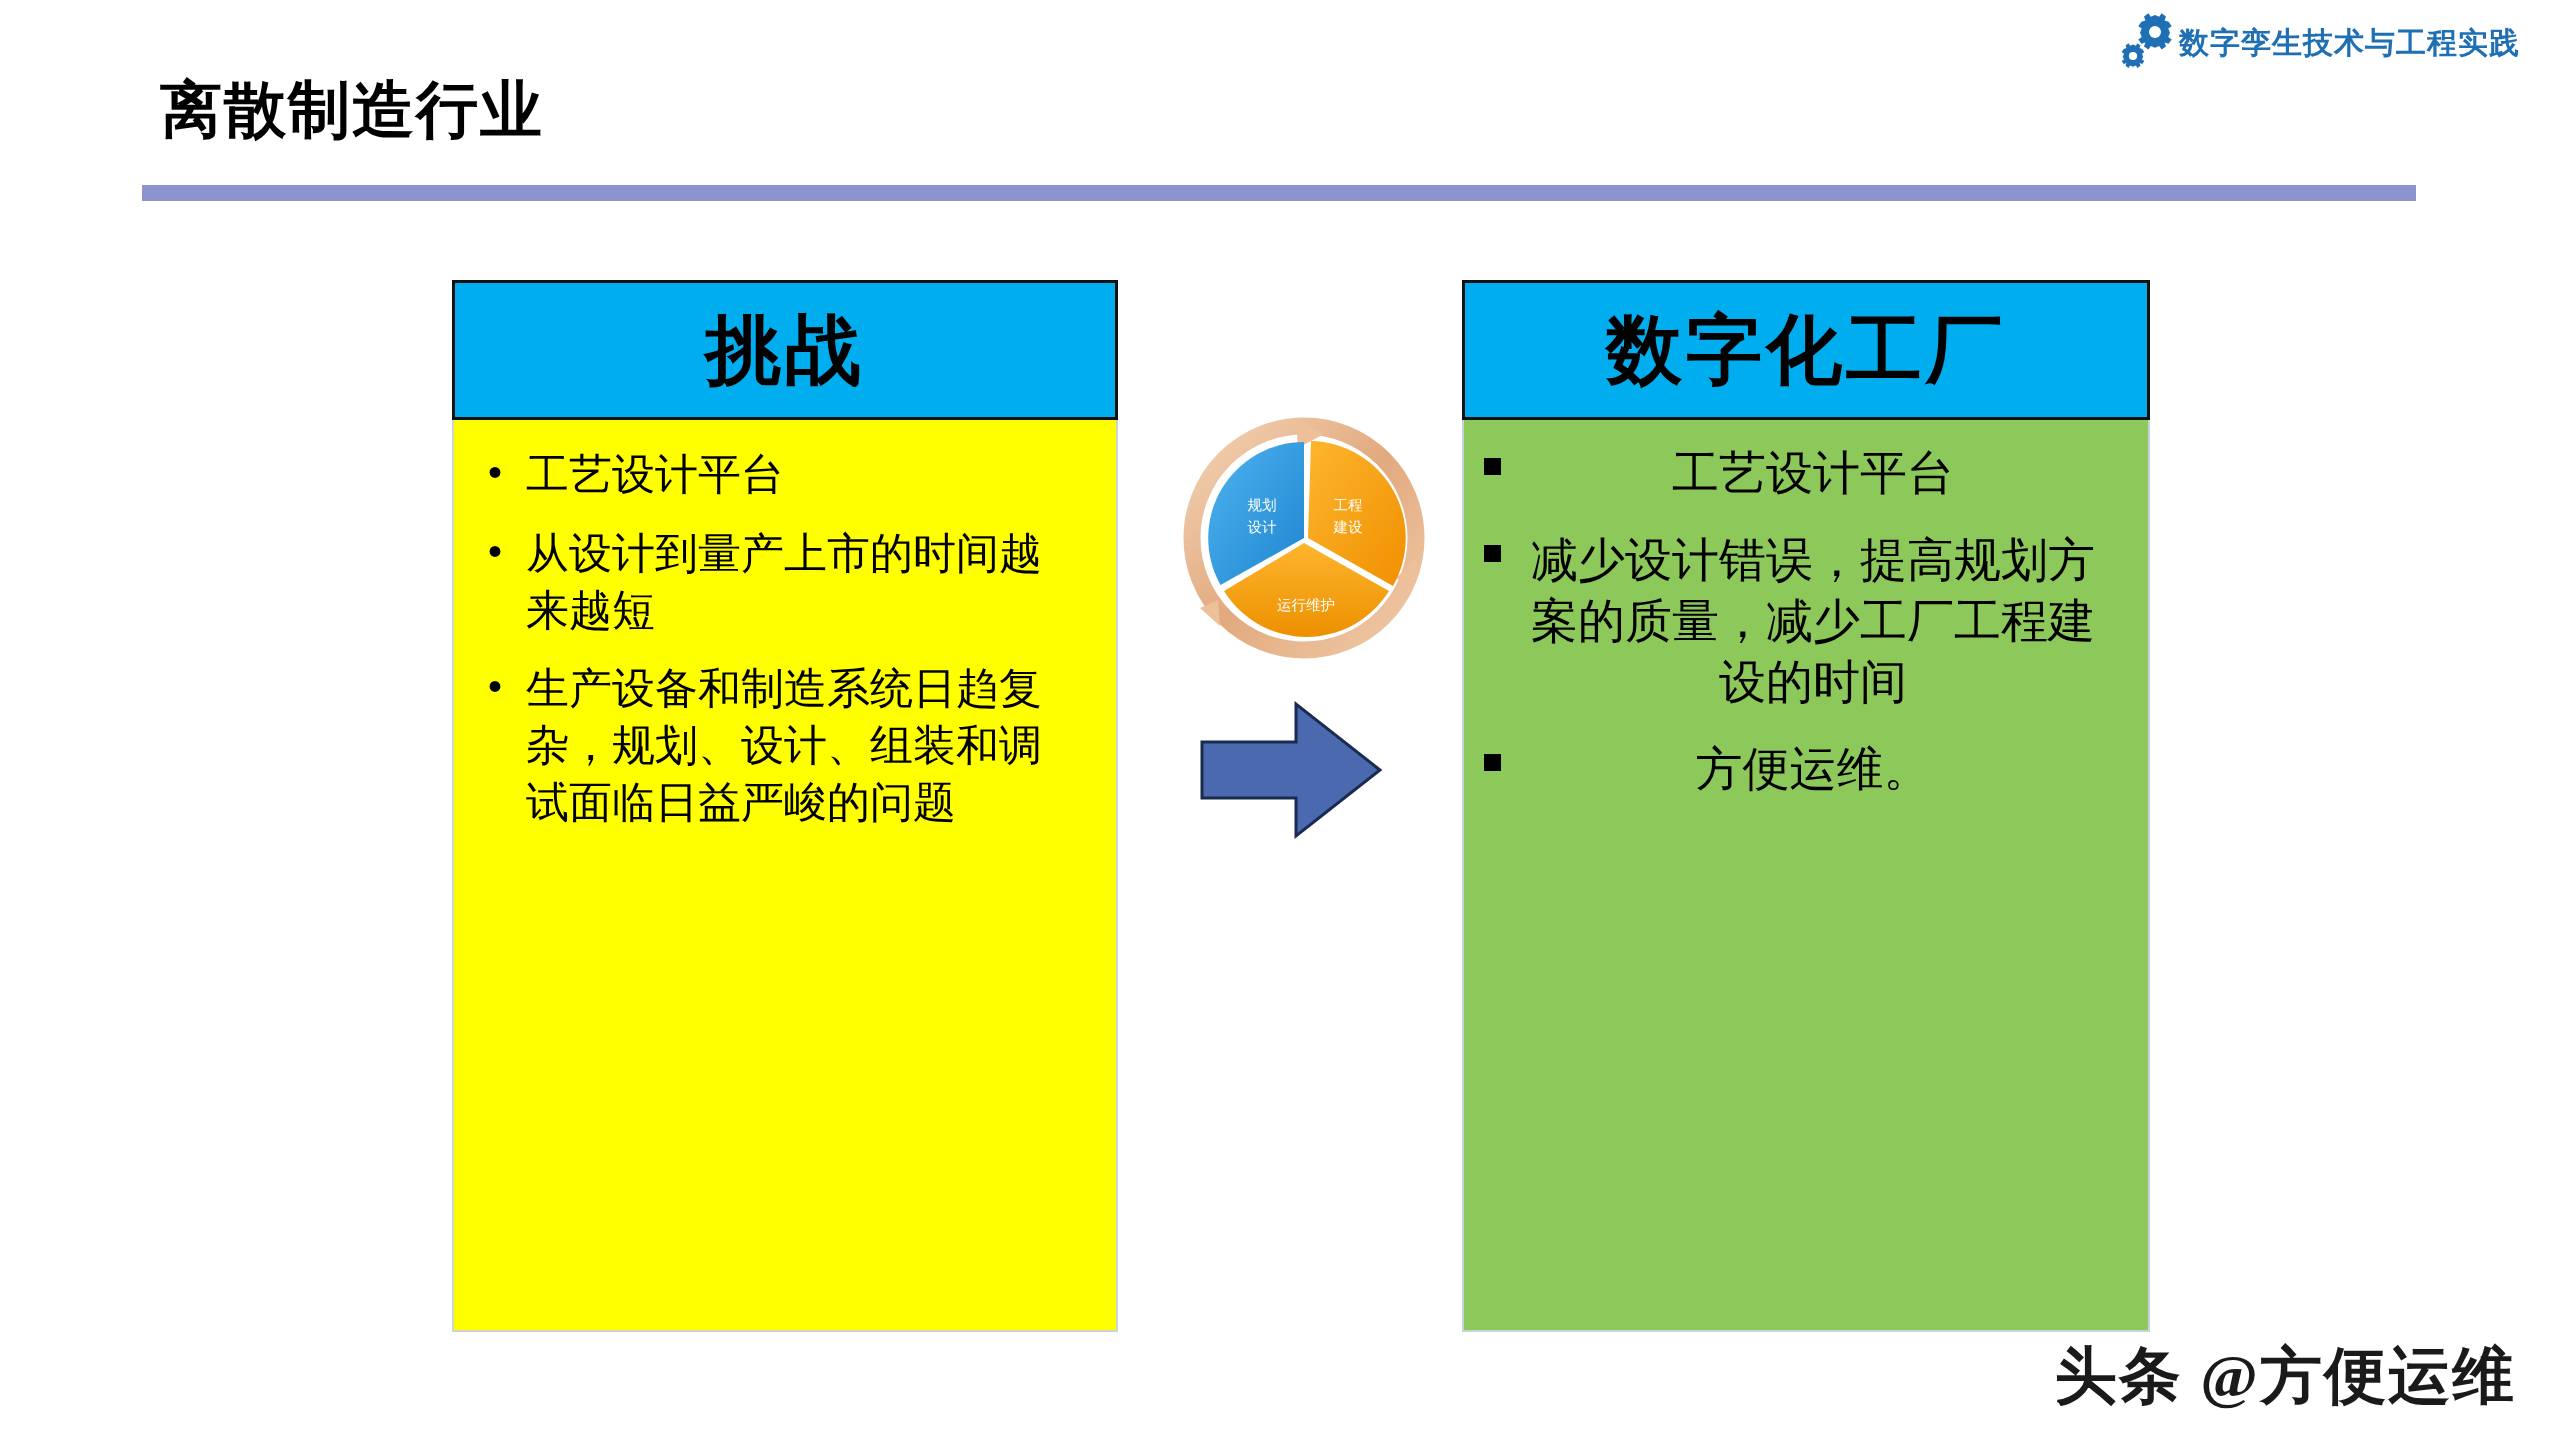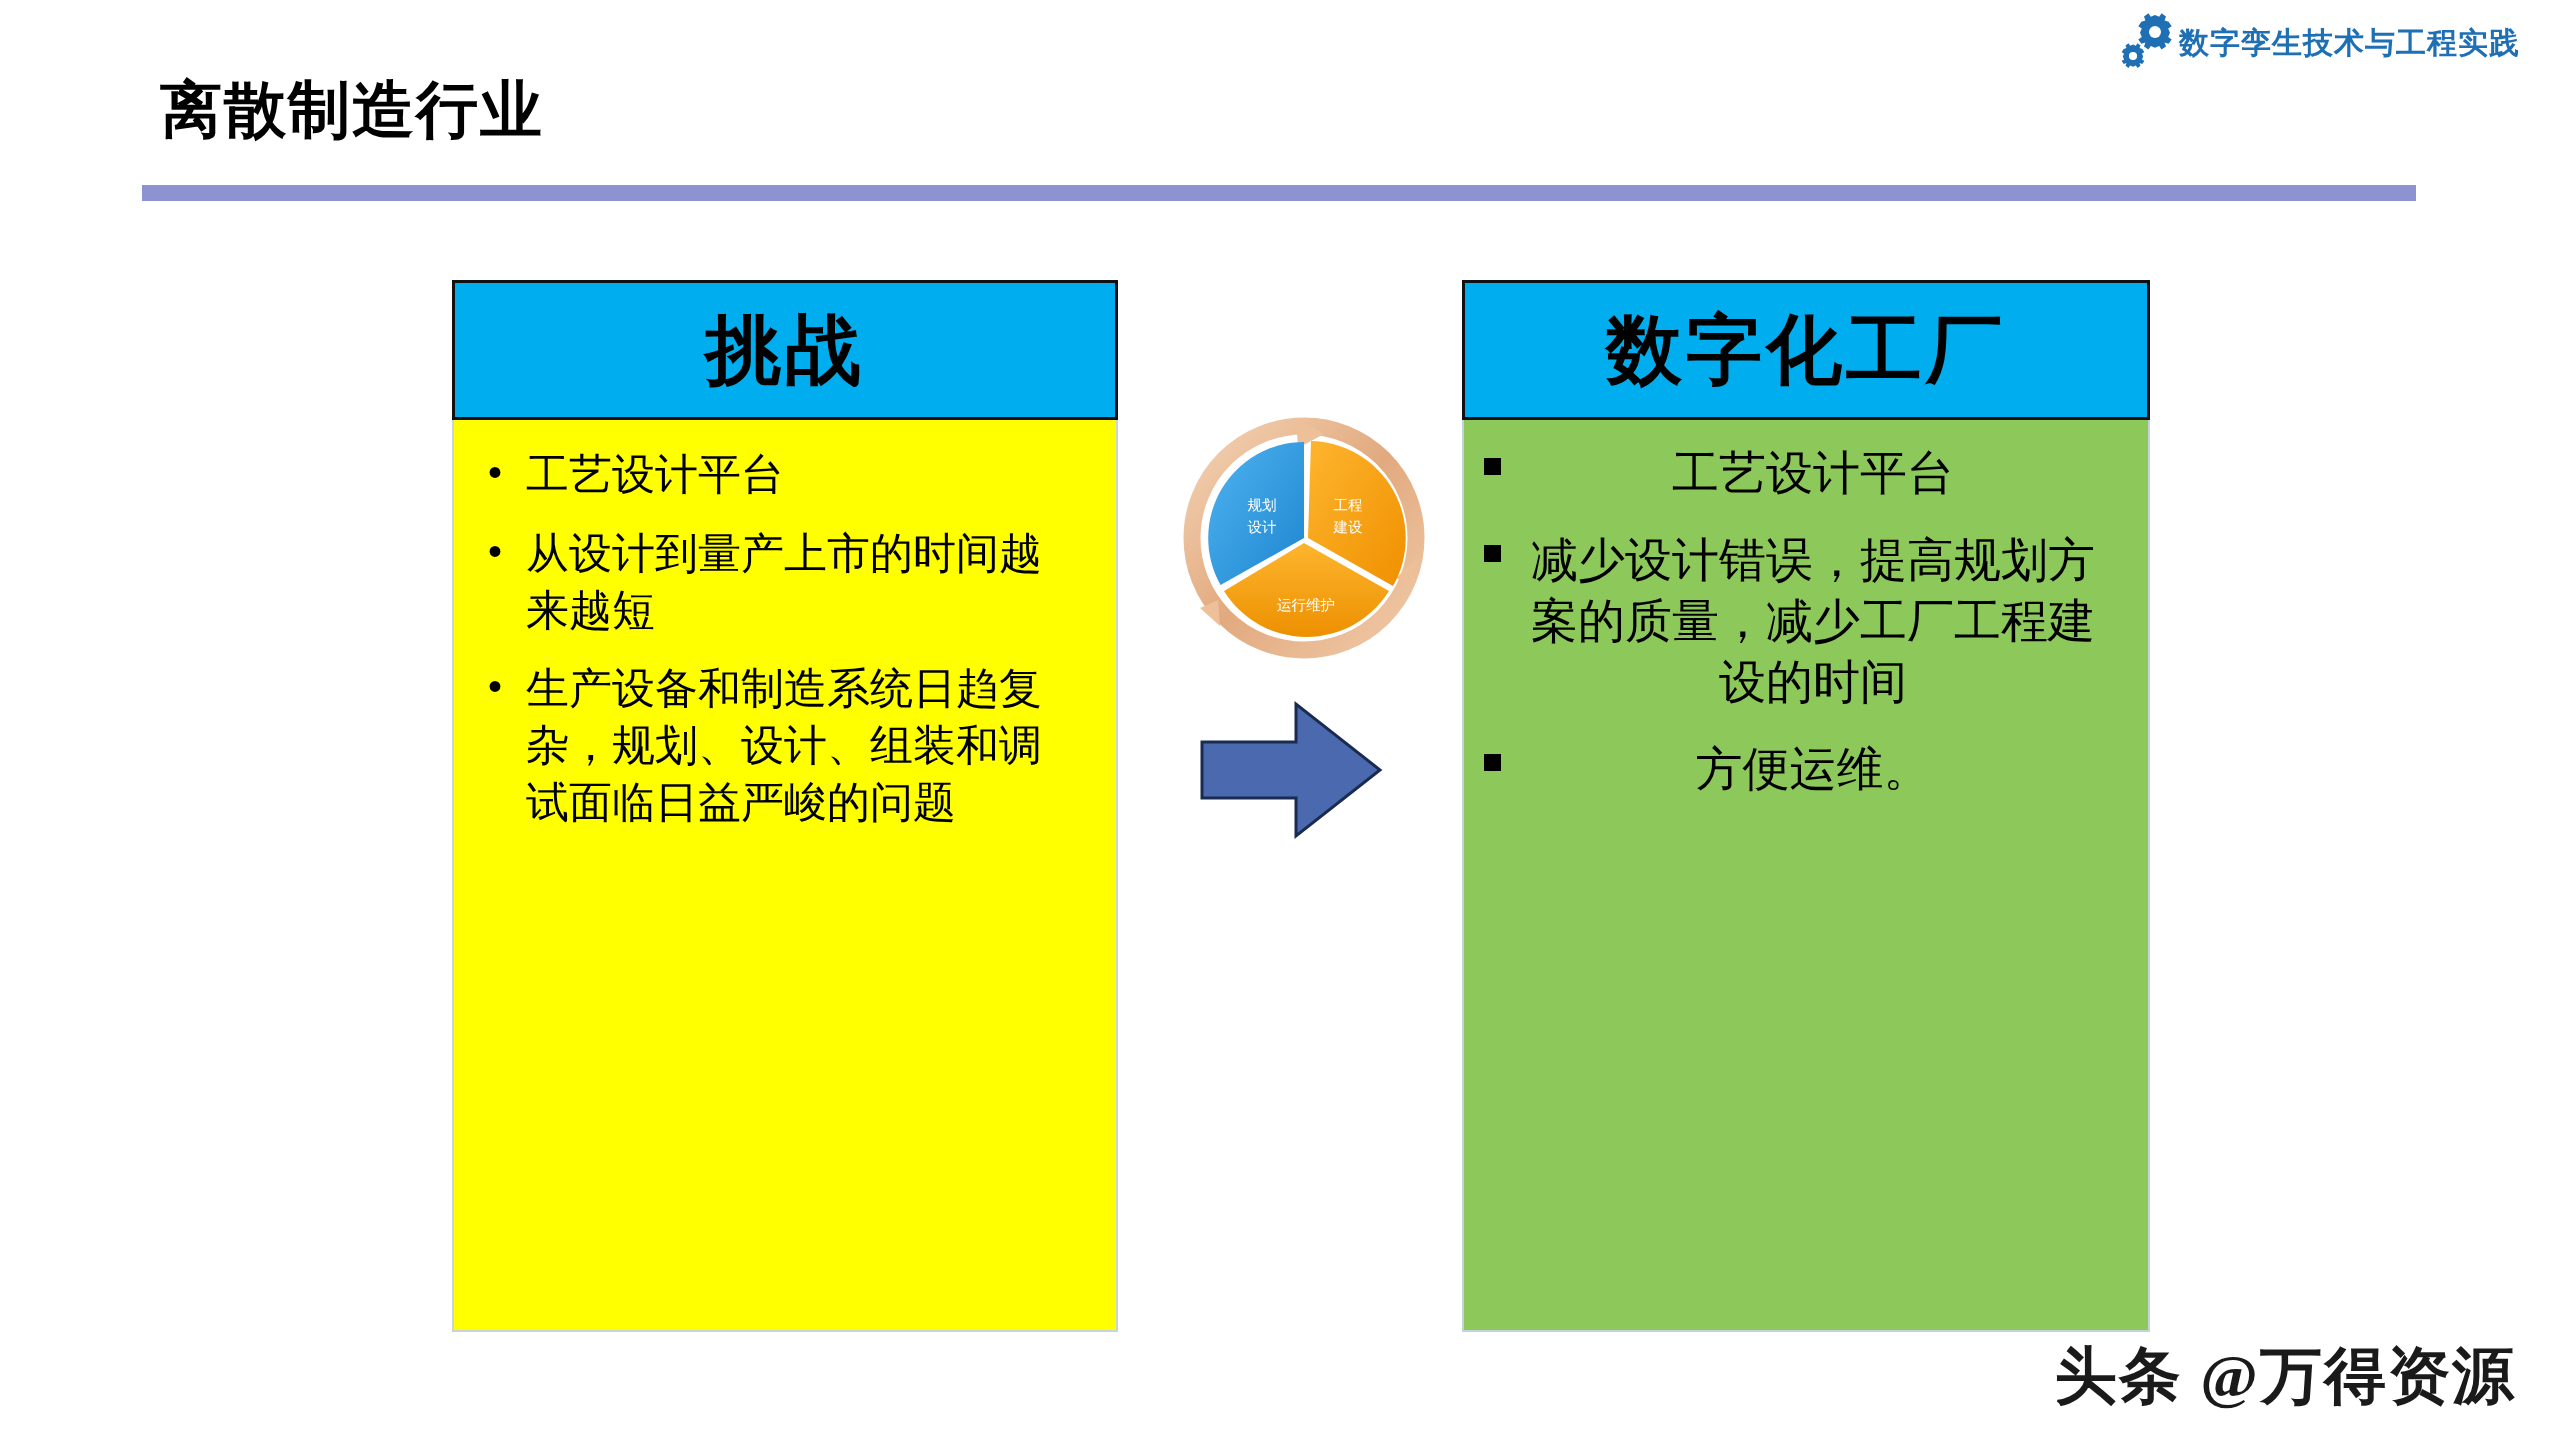--- a/index.html
+++ b/index.html
@@ -282,15 +282,15 @@
       </div>
       <div class="bullet-square">
         <span class="sq">
             <i></i>
           </span>
         <span class="txt">方便运维。</span>
       </div>
     </div>
   </div>
 
-  <div class="watermark">头条 @万得资源</div>
+  <div class="watermark">头条 @方便运维</div>
 
 </div>
 
 </body></html>

